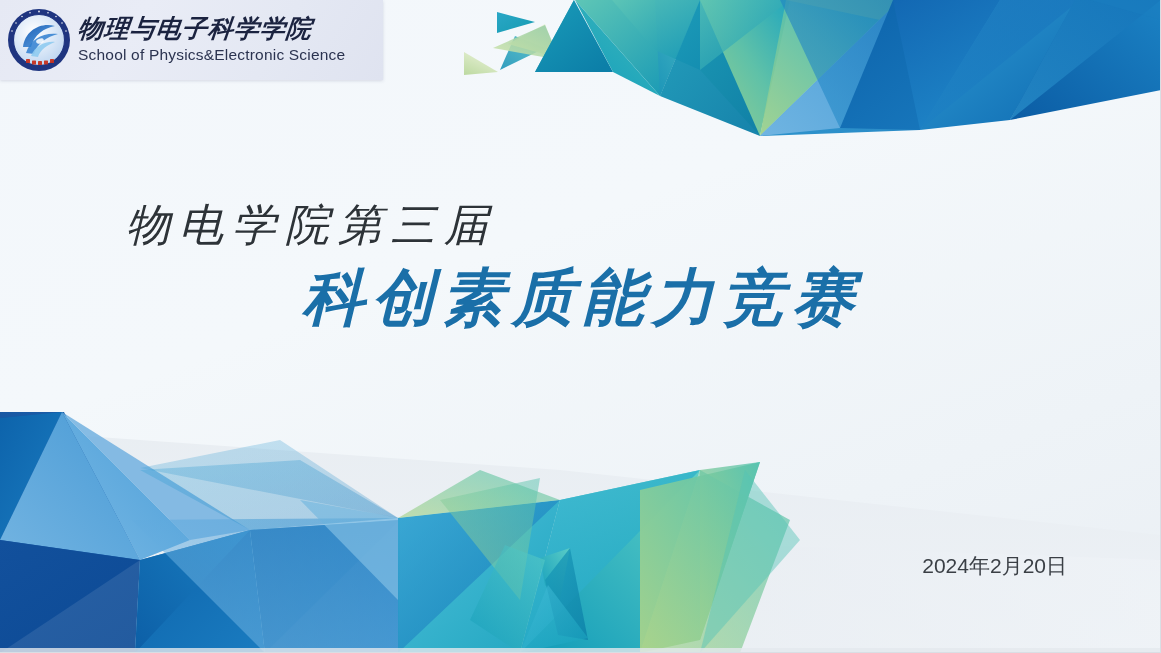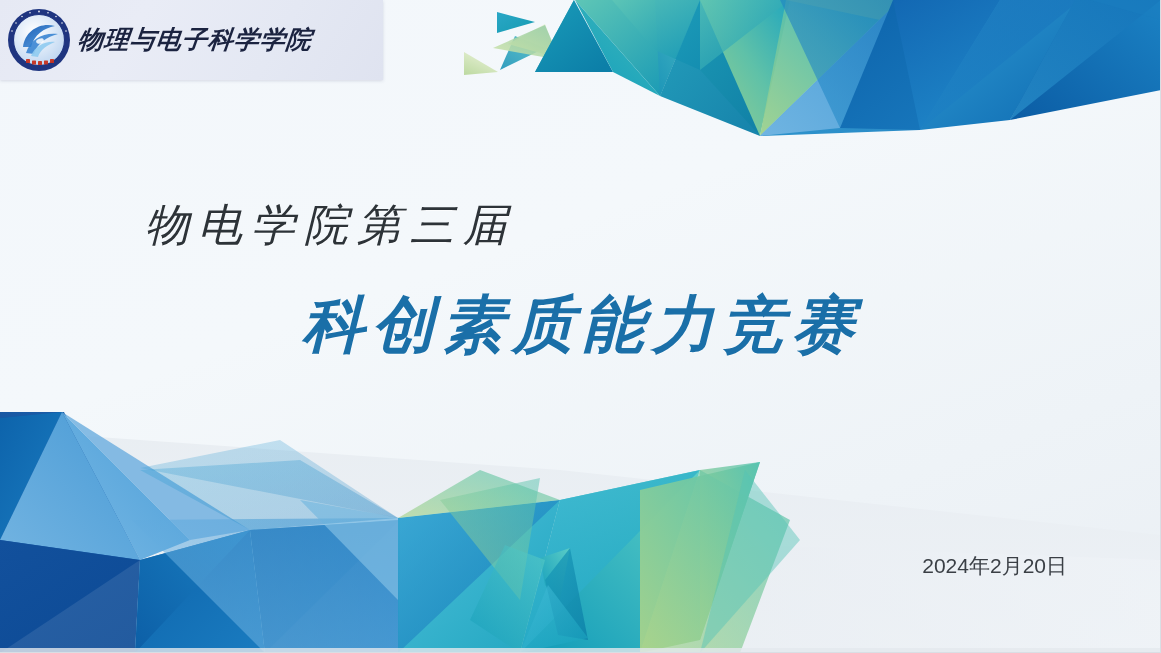--- a/index.html
+++ b/index.html
@@ -87,26 +87,25 @@
     left: 126px;
     top: 0;
     font-family: "DejaVu Serif", "Liberation Serif", serif;
     font-size: 44px;
     font-weight: 500;
     color: #2d3338;
     letter-spacing: 9px;
     white-space: nowrap;
     font-style: italic;
     text-shadow: 0 1px 0 rgba(255,255,255,0.6);
-    margin-left: 19px;
   }
   #title-line-2 {
     position: absolute;
     left: 302px;
-    top: 87px;
+    top: 60px;
     font-family: "DejaVu Serif", "Liberation Serif", serif;
     font-size: 62px;
     font-weight: 600;
     color: #1a6fa8;
     letter-spacing: 8px;
     white-space: nowrap;
     font-style: italic;
     text-shadow: 0 1px 1px rgba(255,255,255,0.55);
     text-align: center;
   }
@@ -331,20 +330,21 @@
           <rect x="20" y="52" width="4" height="4" rx="0.6"></rect>
           <rect x="26" y="53.5" width="4" height="4" rx="0.6"></rect>
           <rect x="32" y="54" width="4" height="4" rx="0.6"></rect>
           <rect x="38" y="53.5" width="4" height="4" rx="0.6"></rect>
           <rect x="44" y="52" width="4" height="4" rx="0.6"></rect>
         </g>
       </svg>
     </div>
     <div id="logo-text-block">
       <div id="logo-cn">物理与电子科学学院</div>
+      <div id="logo-en">School of Physics&amp;Electronic Science</div>
     </div>
   </div>
 
   <div id="title-group">
     <div id="title-line-1">物电学院第三届</div>
     <div id="title-line-2">科创素质能力竞赛</div>
   </div>
 
   <div id="date-label">2024年2月20日</div>
 

